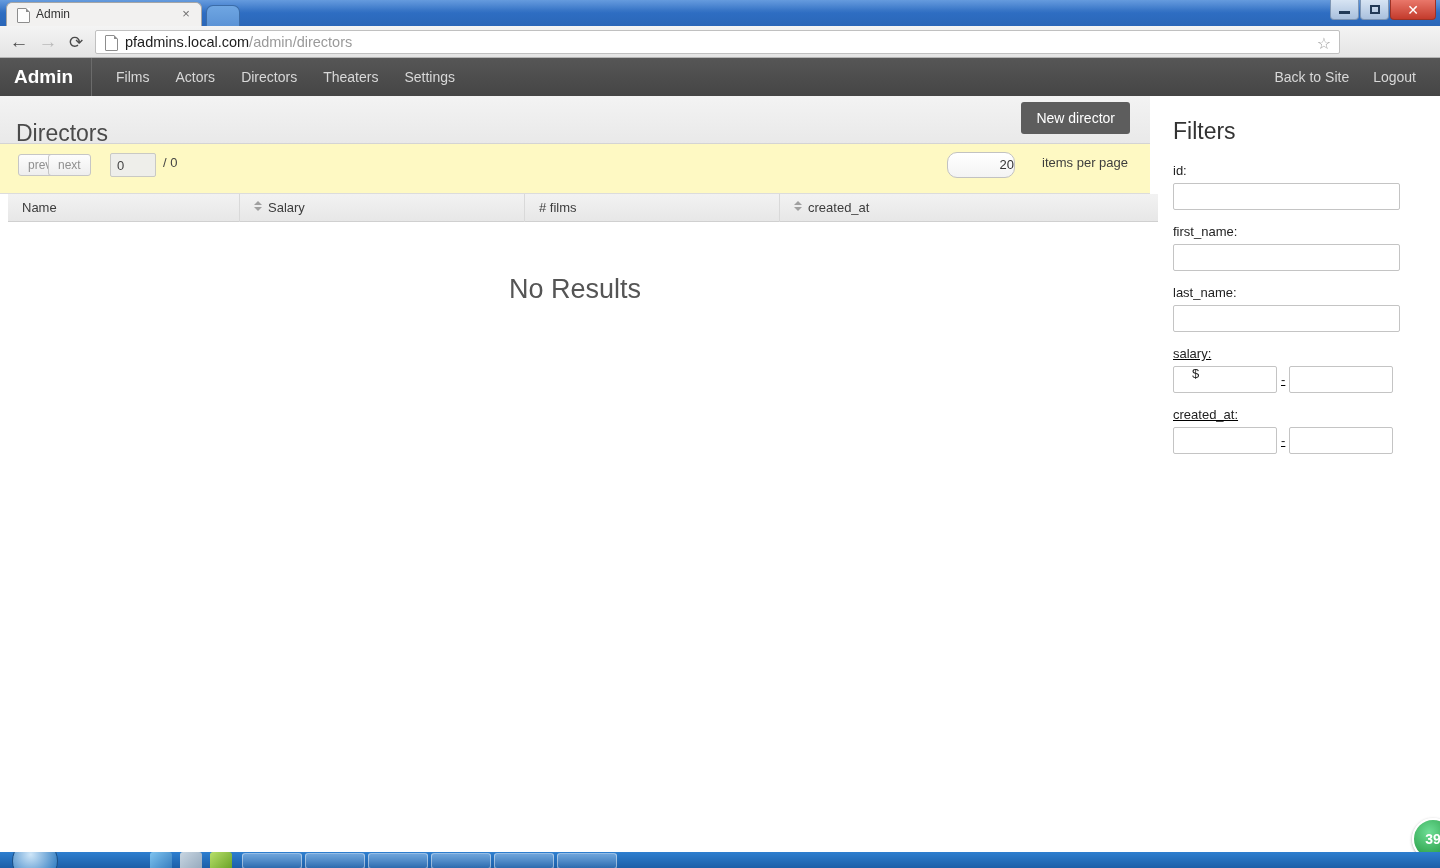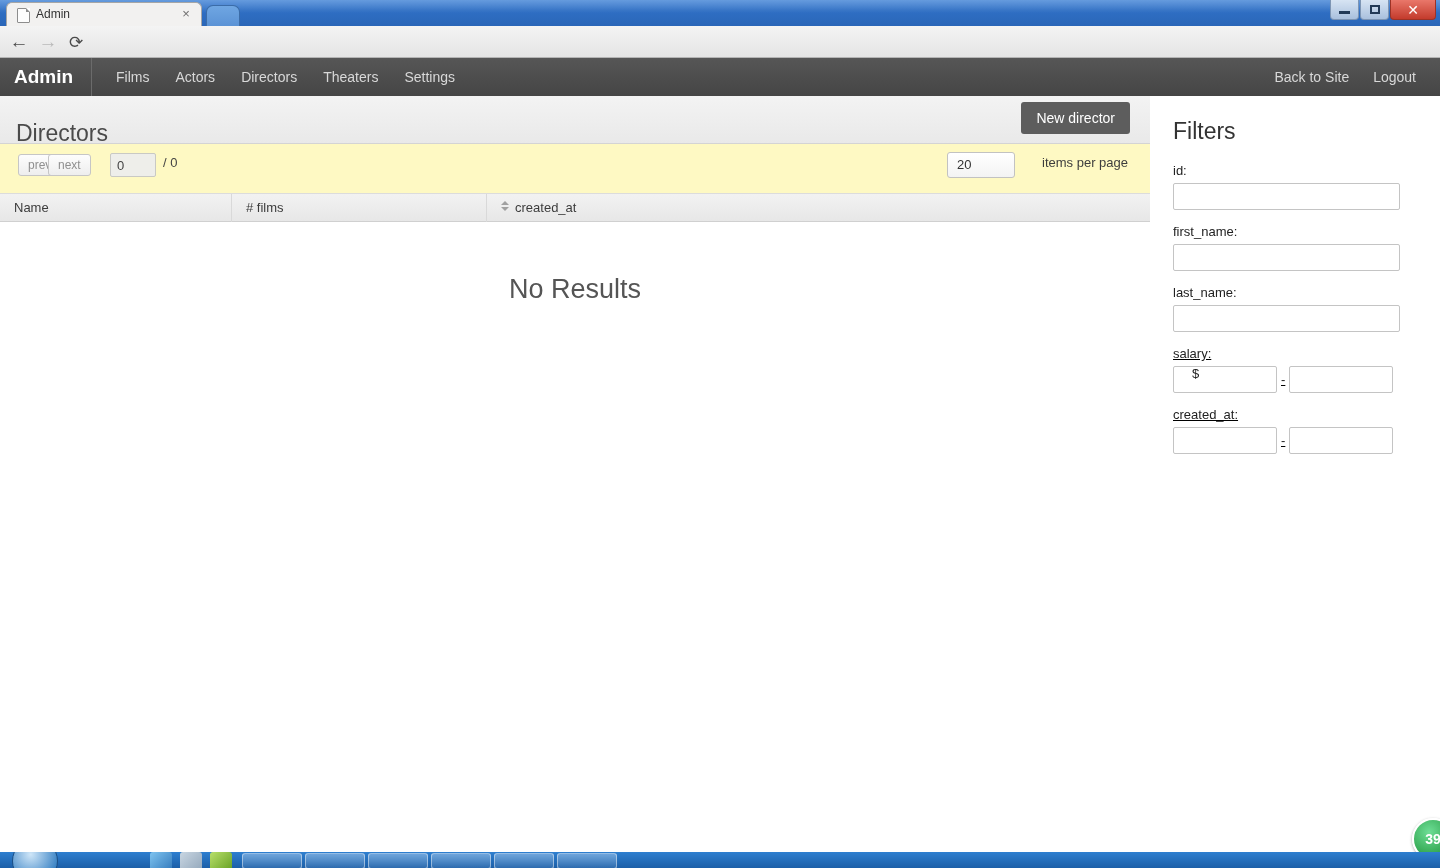--- a/index.html
+++ b/index.html
@@ -366,45 +366,47 @@
   }
   .perpage-wrap {
     position: absolute;
     right: 135px; top: 8px;
     width: 68px; height: 26px;
   }
   .perpage {
     width: 68px; height: 26px;
     background: linear-gradient(180deg,#ffffff,#f3f3f3);
     border: 1px solid #c2c2c2;
-    border-radius: 3px;
+    border-radius: 10px;
     font-size: 13px;
     color: #333;
     padding-left: 9px;
     box-sizing: border-box;
     line-height: 24px;
     cursor: pointer;
     position: relative;
+    text-align: right;
   }
   .perpage-label {
     position: absolute;
     right: 22px; top: 11px;
     font-size: 13px;
     color: #3d3d3d;
   }
 
   
   .tablehead {
     position: relative;
     width: 1150px;
     height: 28px;
     background: linear-gradient(180deg,#f2f2f2,#e7e7e7);
     border-bottom: 1px solid #d0d0d0;
     display: flex;
     box-sizing: border-box;
+    margin-left: 8px;
   }
   .th {
     position: relative;
     height: 28px;
     line-height: 27px;
     font-size: 13px;
     color: #3c3c3c;
     padding-left: 14px;
     border-right: 1px solid #d9d9d9;
     box-sizing: border-box;
@@ -581,20 +583,25 @@
         <div class="g">✕</div>
       </div>
     </div>
   </div>
 
   <div class="toolbar">
     <div class="nav-icon nav-back">←</div>
     <div class="nav-icon nav-fwd">→</div>
     <div class="nav-icon nav-reload">⟳</div>
 
+    <div class="omnibox">
+      <span class="omni-page-icon"></span>
+      <span class="omni-url"><span class="host">pfadmins.local.com</span><span>/admin/directors</span></span>
+      <span class="star-icon">☆</span>
+    </div>
 
     <div class="ext-icon">
       <span class="ext-badge">1</span>
     </div>
 
     <div class="menu-icon">
       <i></i>
         <i></i>
         <i></i>
     </div>
@@ -635,20 +642,23 @@
 
         <div class="perpage-wrap">
           <div class="perpage">20</div>
         </div>
         <span class="perpage-label">items per page</span>
       </div>
 
       <div class="tablehead">
         <div class="th nosort" style="width:232px">
           <span>Name</span>
+        </div>
+        <div class="th" style="width:285px">
+          <span class="sorticon"><i class="up"></i><i class="dn"></i></span><span>Salary</span>
         </div>
         <div class="th nosort" style="width:255px">
           <span># films</span>
         </div>
         <div class="th" style="width:378px">
           <span class="sorticon"><i class="up"></i><i class="dn"></i></span><span>created_at</span>
         </div>
       </div>
 
       <div class="noresults">No Results</div>

